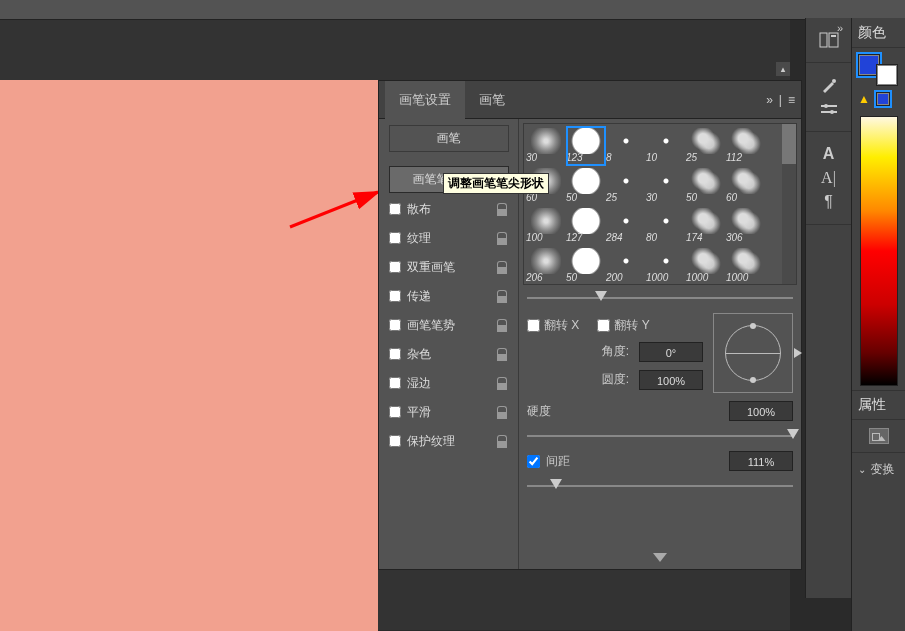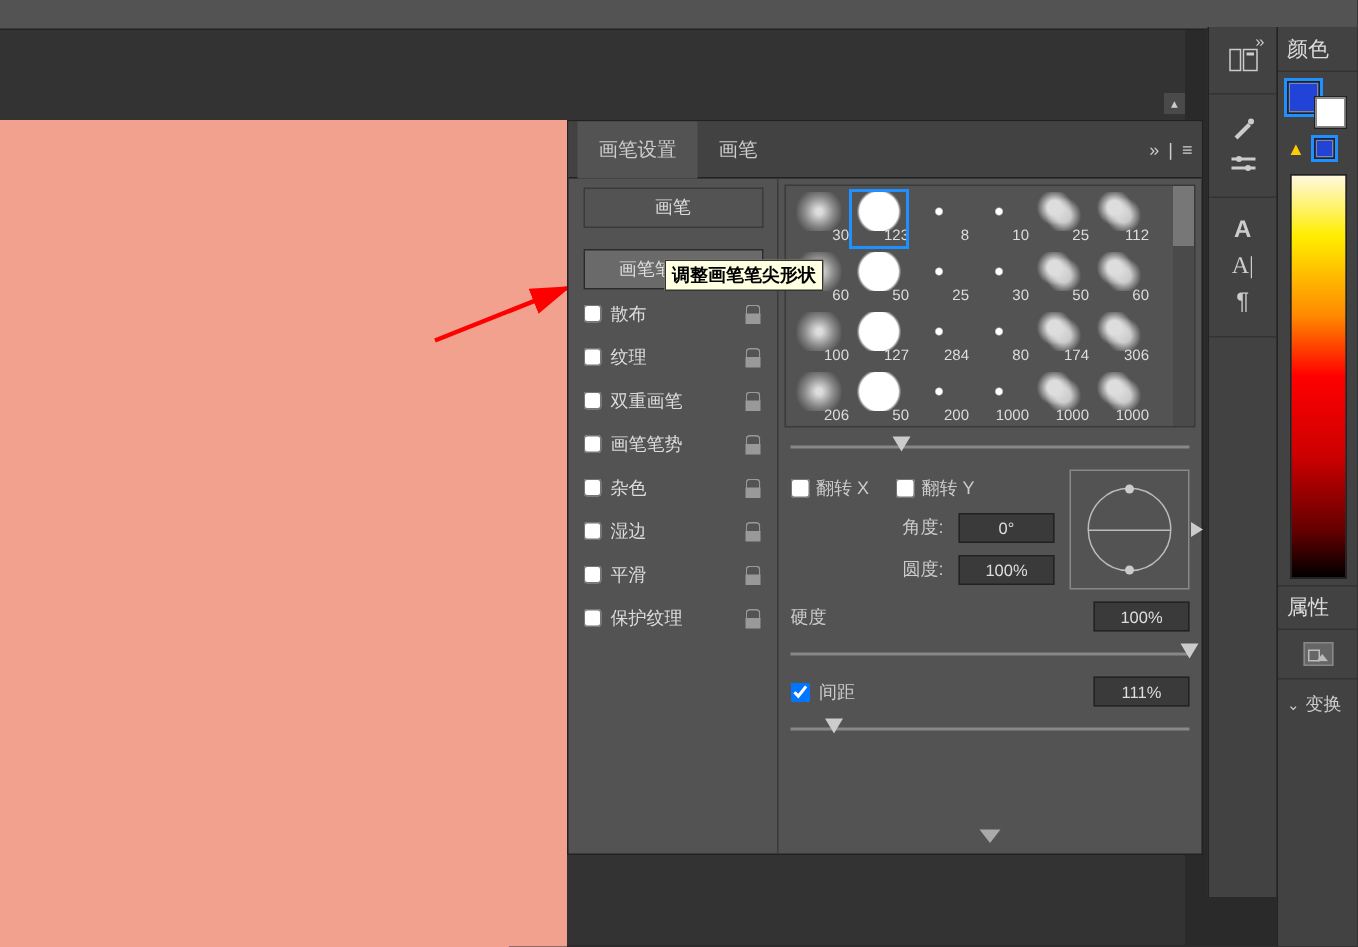--- a/index.html
+++ b/index.html
@@ -32,21 +32,21 @@
 .bp-row input[type=checkbox] { width: 12px; height: 12px; }
 .lock { width: 12px; height: 12px; position: relative; }
 .lock::before { content: ""; display: block; width: 8px; height: 6px; border: 1px solid #999; border-radius: 3px 3px 0 0; border-bottom: none; margin: 0 auto; }
 .lock::after { content: ""; display: block; width: 10px; height: 7px; background: #999; margin: -1px auto 0; }
 
 .tooltip { position: absolute; left: 64px; top: 92px; background: #ffffe1; color: #000; border: 1px solid #333; padding: 1px 4px; font-size: 12px; z-index: 20; white-space: nowrap; font-weight: bold; }
 
 .bp-right { flex: 1; display: flex; flex-direction: column; padding: 4px; }
 .brush-grid { height: 162px; overflow: hidden; position: relative; border: 1px solid #3a3a3a; background: #535353; }
 .bg-inner { display: grid; grid-template-columns: repeat(6, 40px); gap: 0; padding: 2px; }
-.brush-item { width: 40px; height: 40px; text-align: right; color: #ddd; font-size: 10px; position: relative; cursor: pointer; }
+.brush-item { width: 40px; height: 40px; text-align: left; color: #ddd; font-size: 10px; position: relative; cursor: pointer; font-style: italic; }
 .brush-item .swatch { width: 30px; height: 26px; margin: 2px auto 0; border-radius: 2px; }
 .brush-item.selected { outline: 2px solid #1e90ff; outline-offset: -2px; }
 .brush-item .num { display: block; margin-top: -2px; }
 .sw-soft { background: radial-gradient(circle, #ddd 10%, #888 50%, transparent 80%); }
 .sw-hard { background: radial-gradient(circle, #fff 65%, #999 70%, transparent 75%); }
 .sw-tiny { background: radial-gradient(circle, #fff 2px, transparent 3px); }
 .sw-cloud { background: radial-gradient(circle at 40% 40%, #ddd 20%, transparent 50%), radial-gradient(circle at 60% 60%, #ccc 20%, transparent 50%); }
 
 .grid-scroll { position: absolute; right: 0; top: 0; width: 14px; height: 100%; background: #4a4a4a; }
 .grid-scroll .thumb { width: 100%; height: 40px; background: #777; }
@@ -158,20 +158,27 @@
       <div class="bp-row">
           <label>
             <input type="checkbox" style="">
             <span>双重画笔</span>
           </label>
           <span class="lock"></span>
         </div>
       <div class="bp-row">
           <label>
             <input type="checkbox" style="">
+            <span>传递</span>
+          </label>
+          <span class="lock"></span>
+        </div>
+      <div class="bp-row">
+          <label>
+            <input type="checkbox" style="">
             <span>画笔笔势</span>
           </label>
           <span class="lock"></span>
         </div>
       <div class="bp-row">
           <label>
             <input type="checkbox" style="">
             <span>杂色</span>
           </label>
           <span class="lock"></span>

